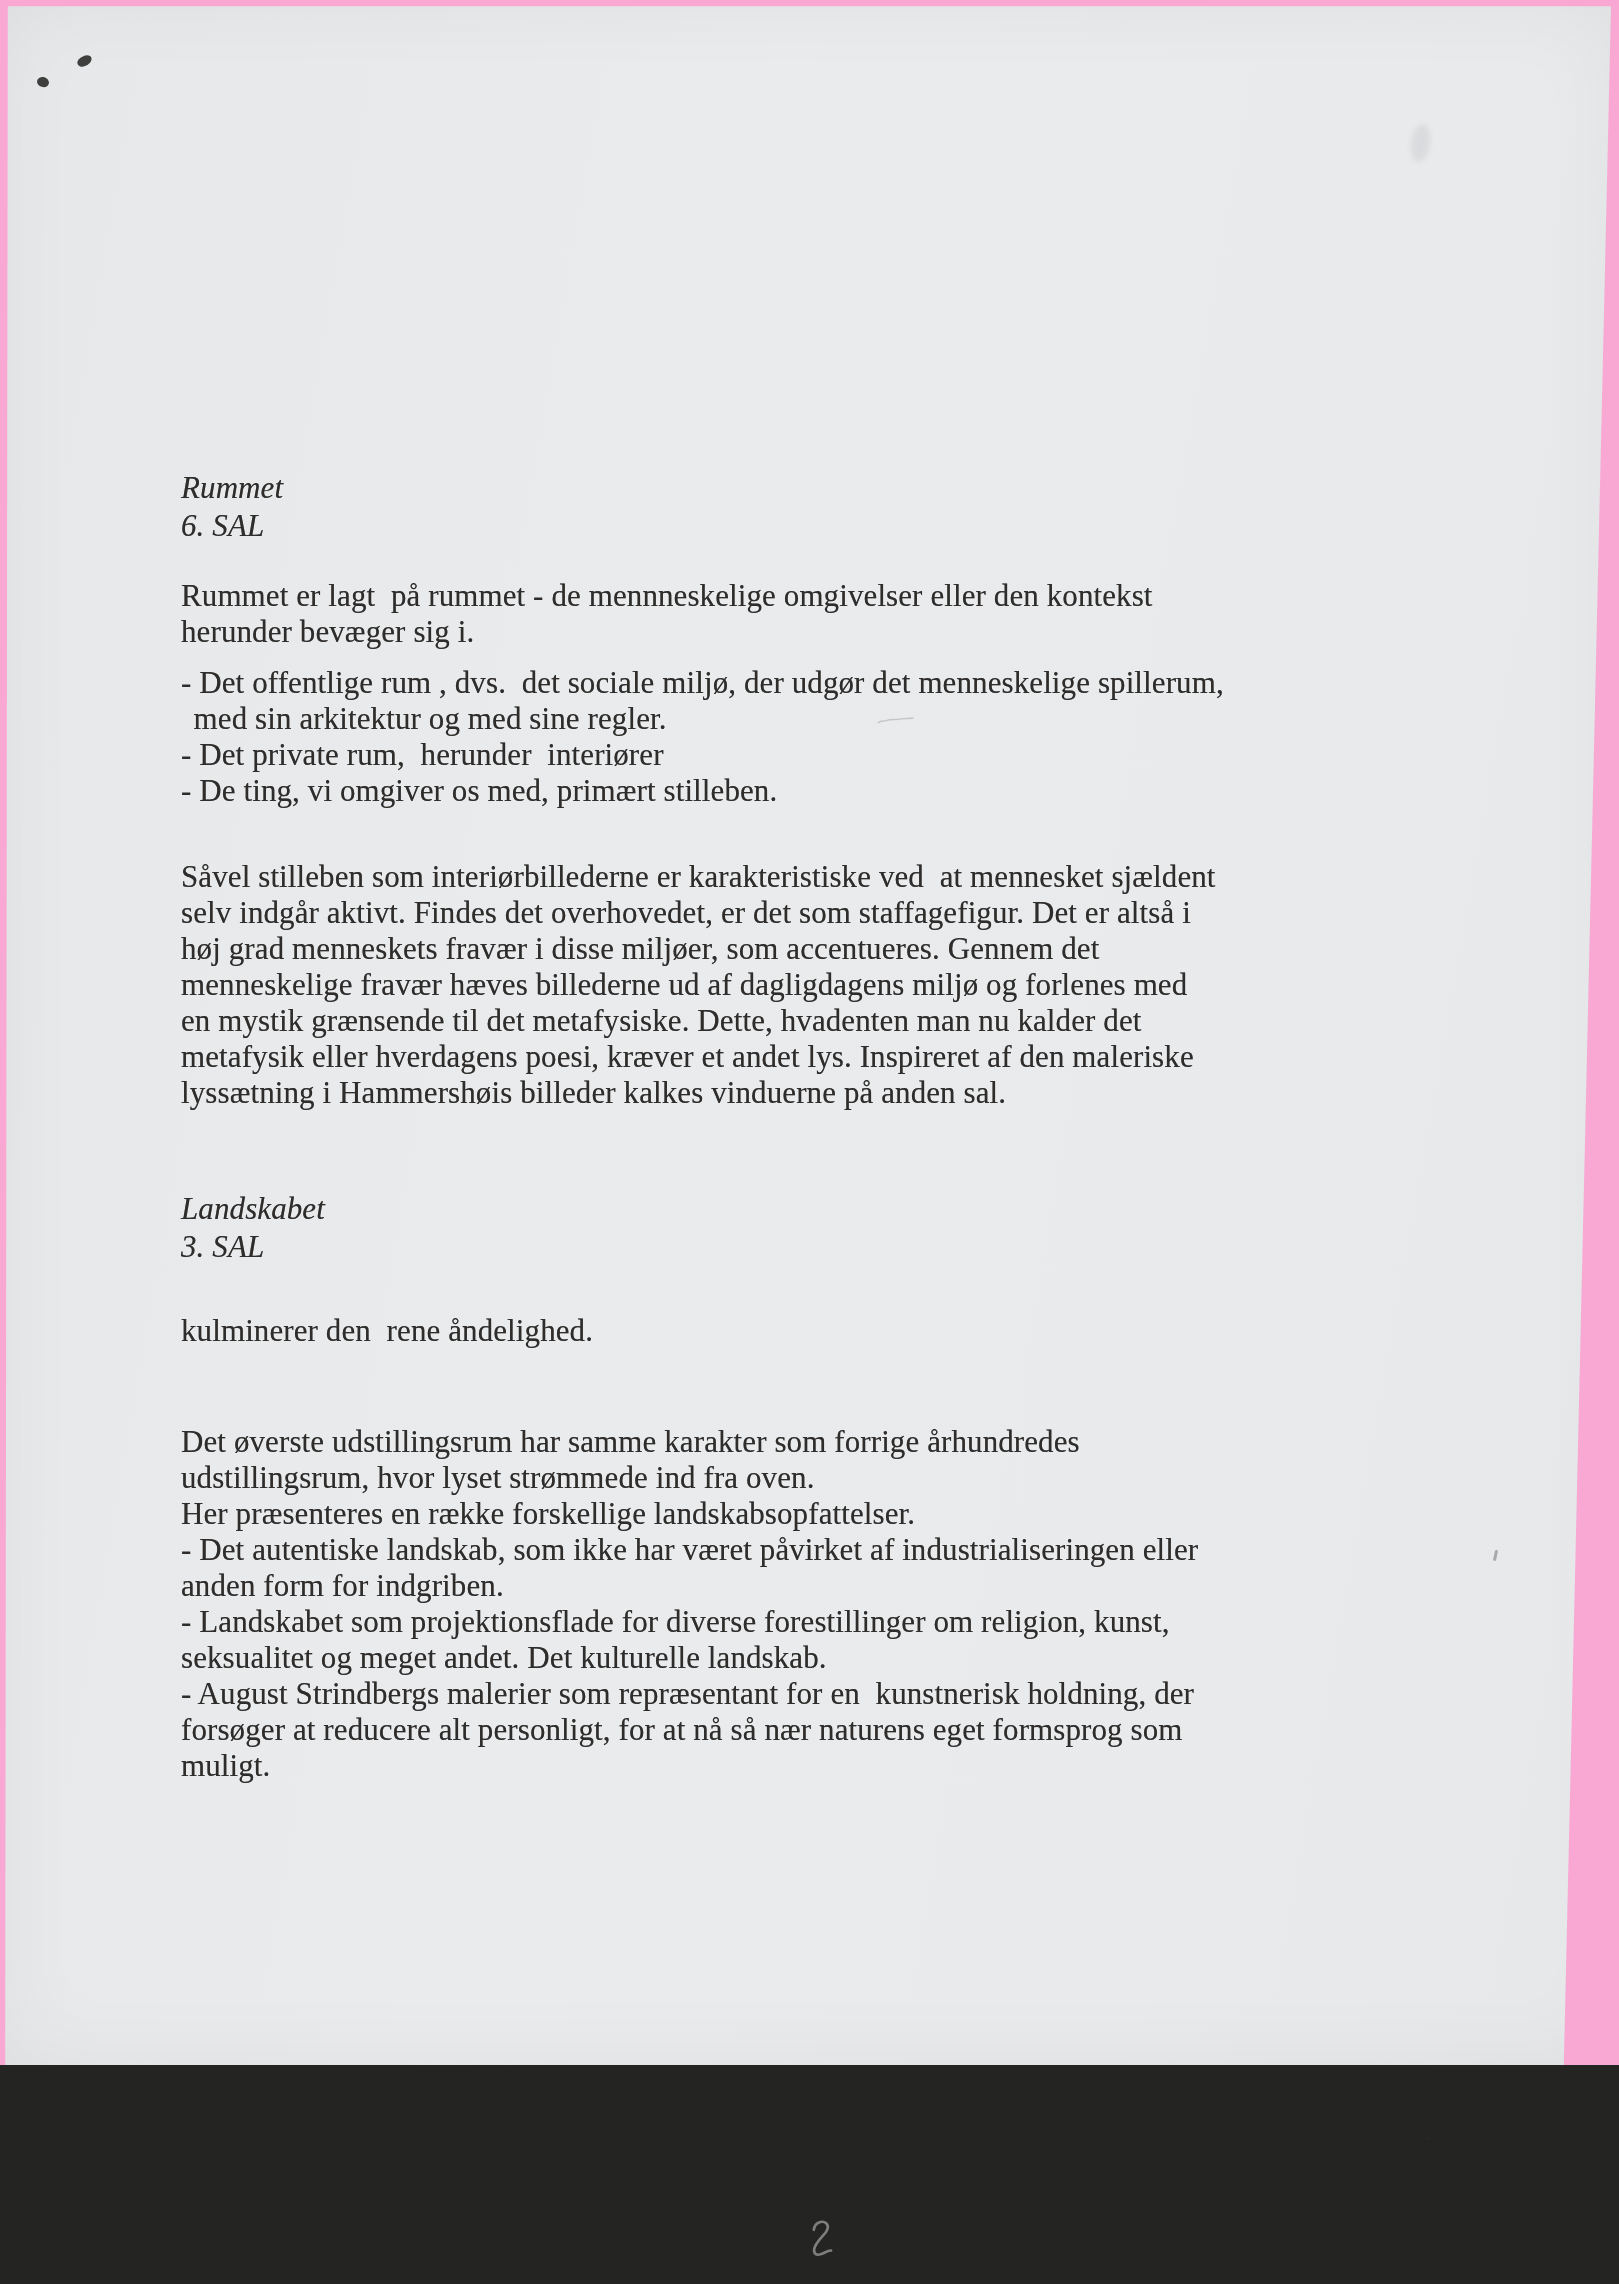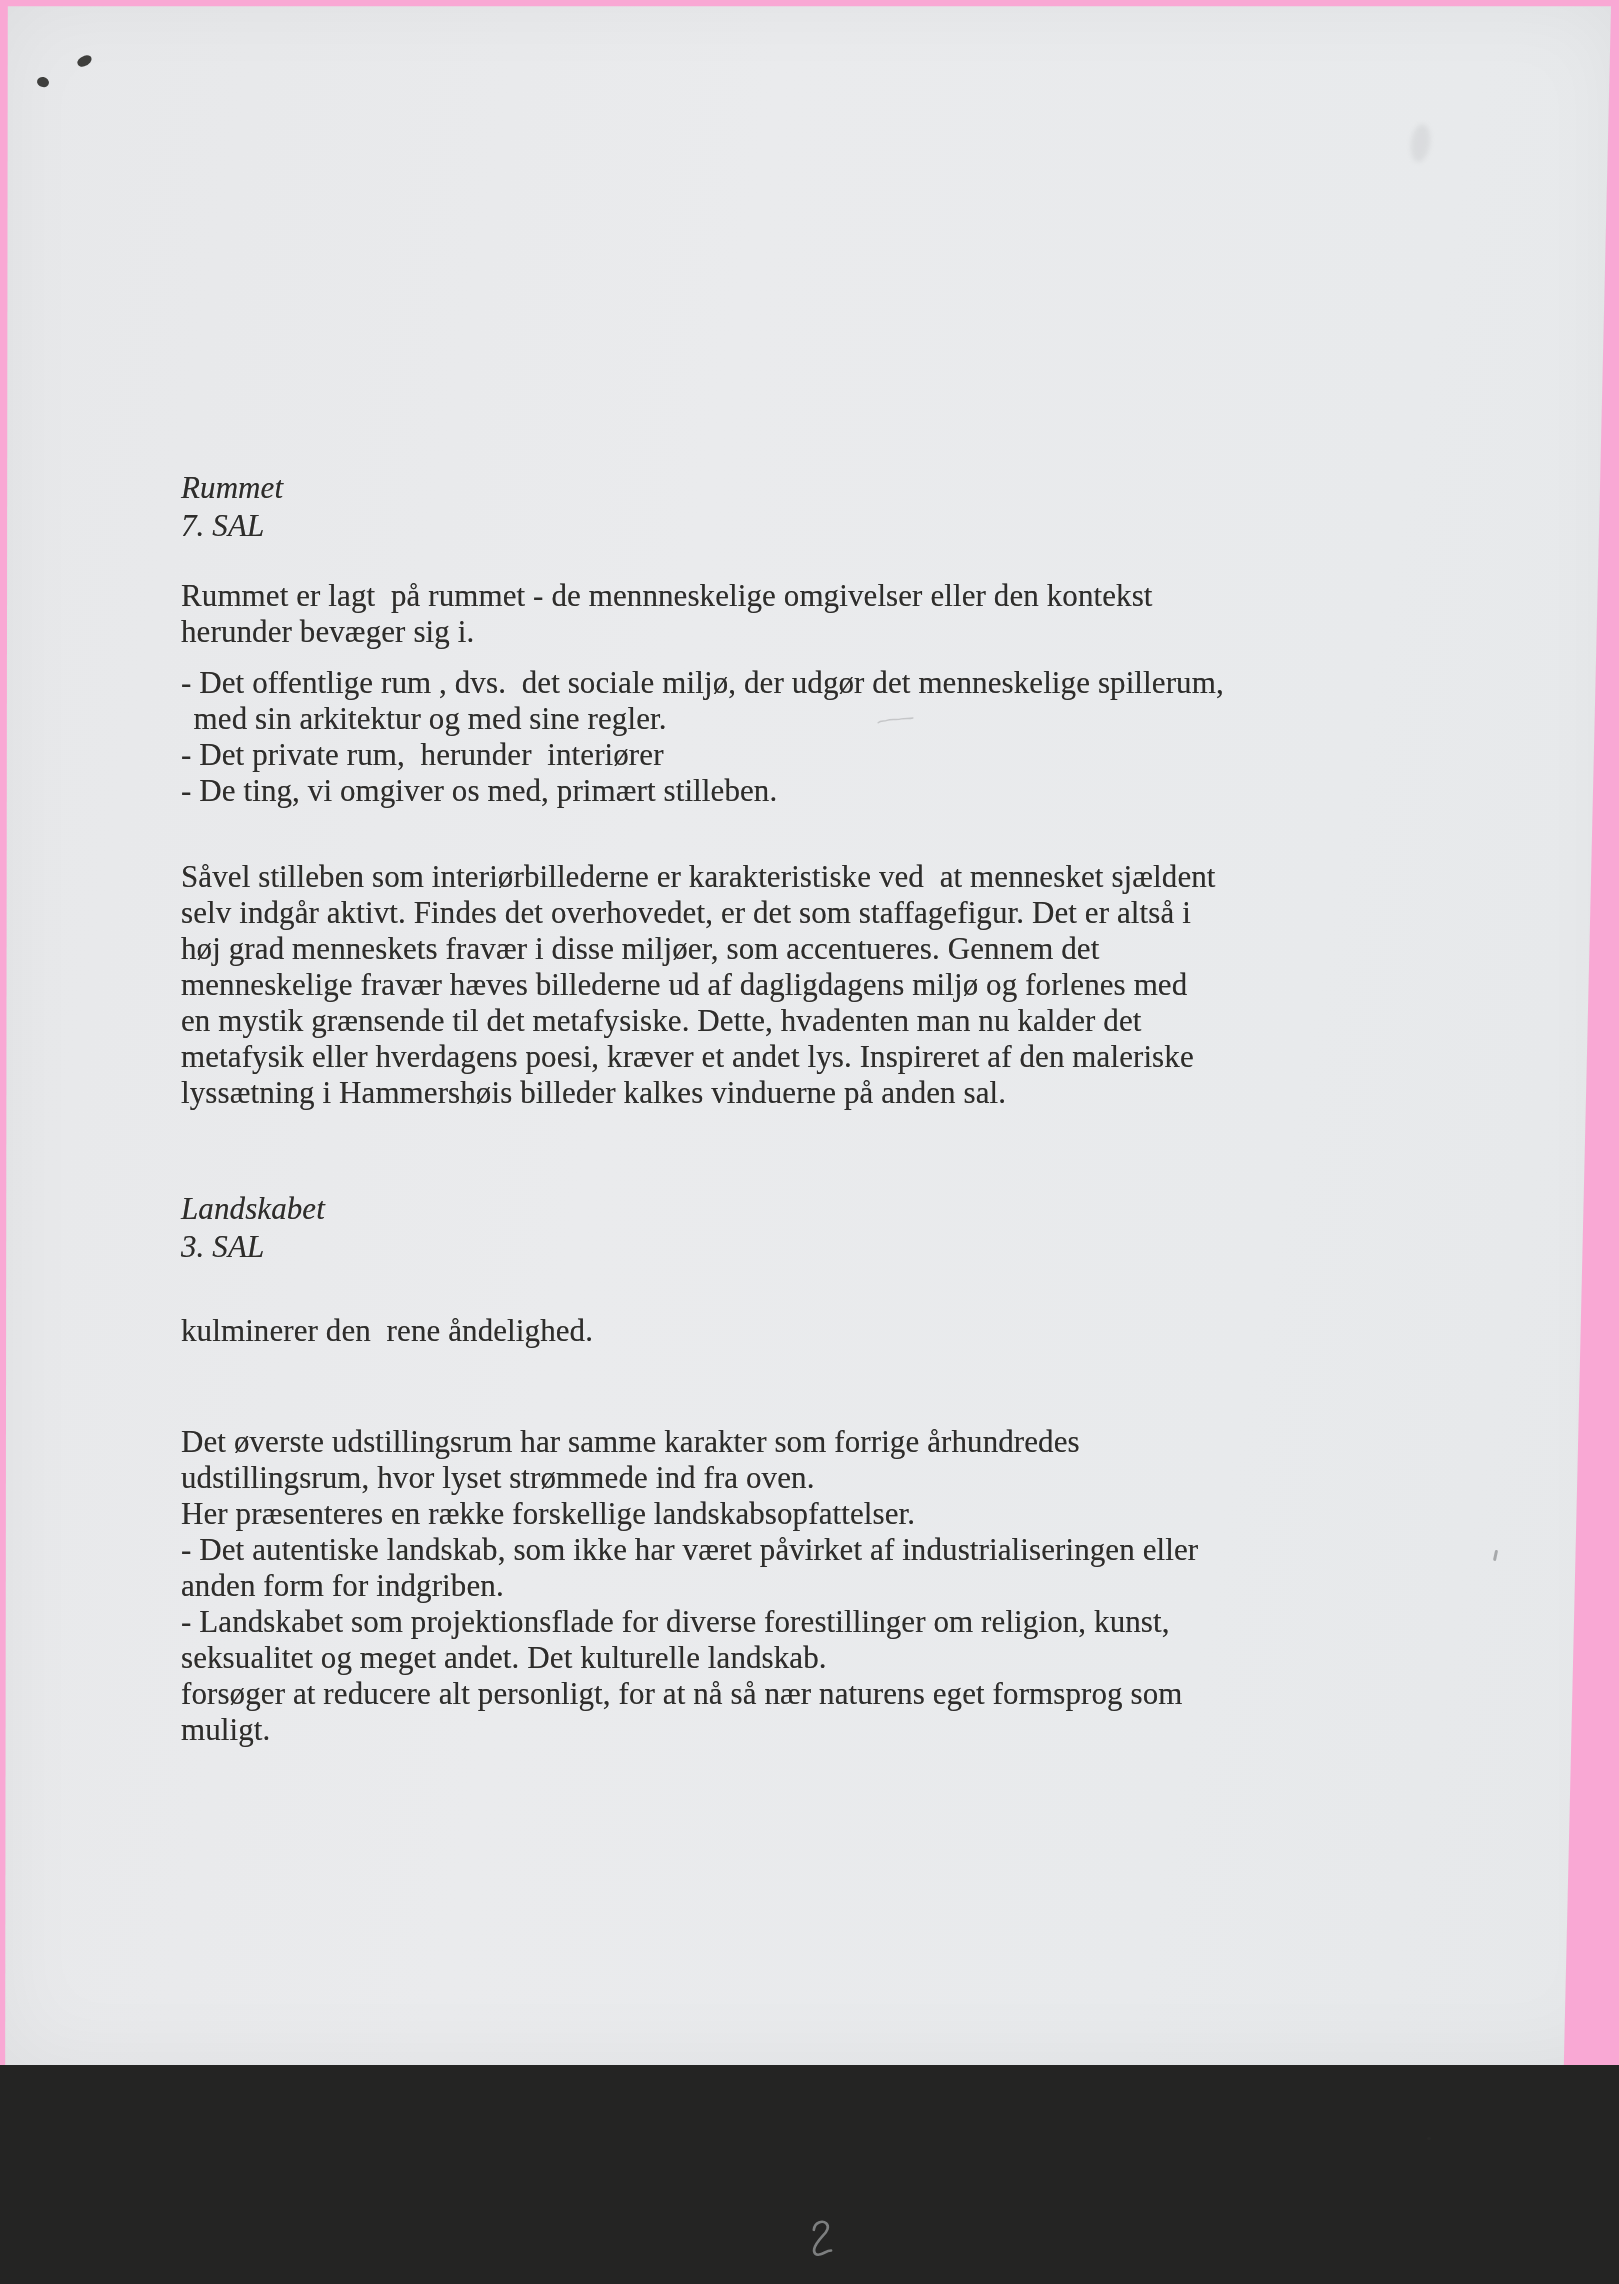--- a/index.html
+++ b/index.html
@@ -101,21 +101,21 @@
   <div class="speck speck-b"></div>
   <div class="speck speck-c"></div>
   <div class="smudge-top-right"></div>
   <svg class="pencil-squiggle" width="38" height="8.7" viewBox="0 0 78 18">
     <path d="M2,14 C8,8 14,12 20,9 C30,5 40,9 50,6 C58,4 66,6 74,4" fill="none" stroke="#a8a9ab" stroke-width="3" stroke-linecap="round"></path>
   </svg>
   <div class="apostrophe-mark"></div>
 
   <div class="block heading" style="top:469px">
     <div class="line">Rummet</div>
-    <div class="line">7. SAL</div>
+    <div class="line">6. SAL</div>
   </div>
 
   <div class="block" style="top:578px">
     <div class="line">Rummet er lagt  på rummet - de mennneskelige omgivelser eller den kontekst</div>
     <div class="line">herunder bevæger sig i.</div>
   </div>
 
   <div class="block" style="top:665px">
     <div class="line">- Det offentlige rum , dvs.  det sociale miljø, der udgør det menneskelige spillerum,</div>
     <div class="line indent-1">med sin arkitektur og med sine regler.</div>
@@ -143,20 +143,21 @@
   </div>
 
   <div class="block" style="top:1424px">
     <div class="line">Det øverste udstillingsrum har samme karakter som forrige århundredes</div>
     <div class="line">udstillingsrum, hvor lyset strømmede ind fra oven.</div>
     <div class="line">Her præsenteres en række forskellige landskabsopfattelser.</div>
     <div class="line">- Det autentiske landskab, som ikke har været påvirket af industrialiseringen eller</div>
     <div class="line">anden form for indgriben.</div>
     <div class="line">- Landskabet som projektionsflade for diverse forestillinger om religion, kunst,</div>
     <div class="line">seksualitet og meget andet. Det kulturelle landskab.</div>
+    <div class="line">- August Strindbergs malerier som repræsentant for en  kunstnerisk holdning, der</div>
     <div class="line">forsøger at reducere alt personligt, for at nå så nær naturens eget formsprog som</div>
     <div class="line">muligt.</div>
   </div>
 
   <svg class="handwritten-2" width="28" height="41" viewBox="0 0 58 84" aria-label="2">
     <path d="M8,24 C8,8 24,2 32,8 C40,14 36,24 28,34 C20,45 14,54 13,63 C12,72 18,77 27,73 C34,70 40,64 48,63" fill="none" stroke="#8d8f90" stroke-width="5.5" stroke-linecap="round"></path>
   </svg>
 </div>
 
 

